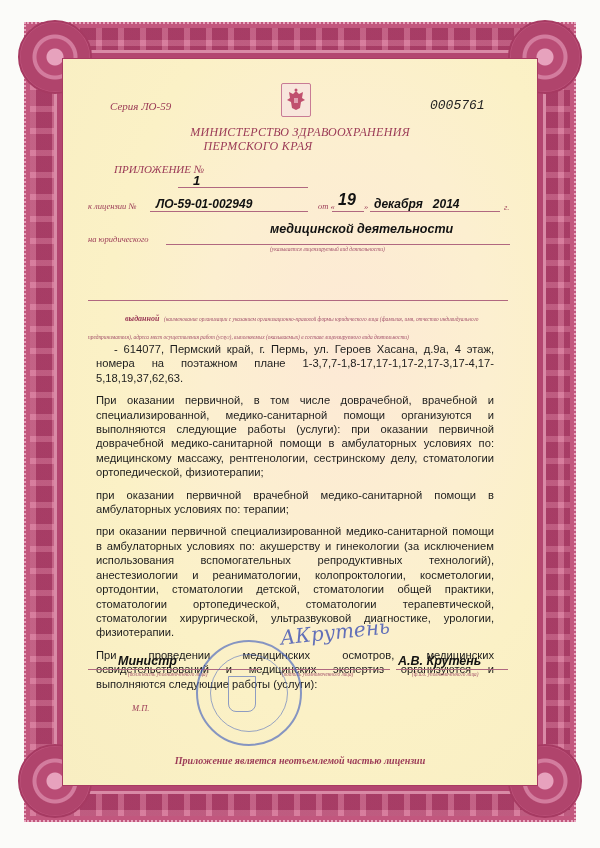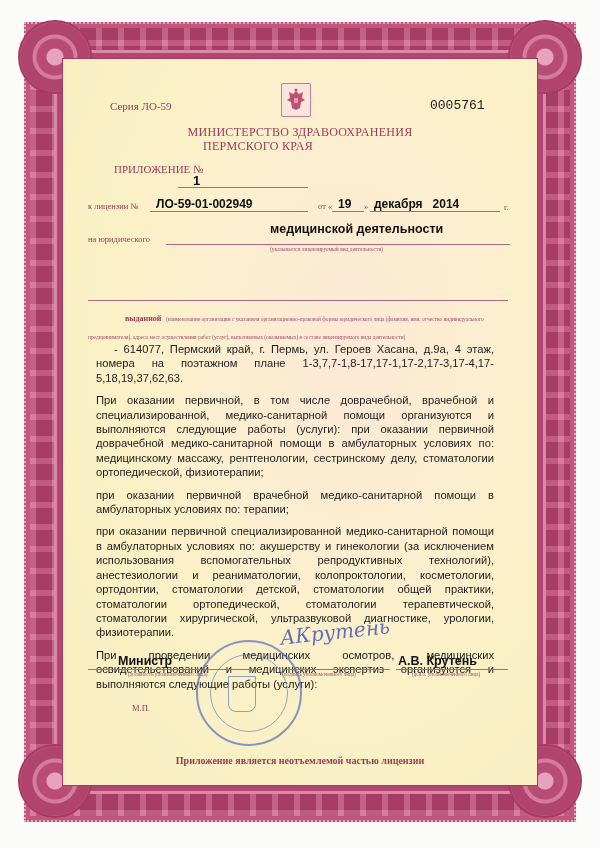--- a/index.html
+++ b/index.html
@@ -36,21 +36,21 @@
   .corner {
     position: absolute; width: 70px; height: 70px; border-radius: 50%;
     background: radial-gradient(circle, #e7a2bd 0 8px, #b94c75 9px 18px, #d37c9e 19px 22px, #b0446c 23px 34px, #c35a82 35px);
     border: 2px solid #a63a62;
   }
   .c-tl { left: 18px; top: 20px; }
   .c-tr { right: 18px; top: 20px; }
   .c-bl { left: 18px; bottom: 30px; }
   .c-br { right: 18px; bottom: 30px; }
 
-  .abs { position: absolute; }
+  .abs { position: absolute; font-style: italic; }
   .maroon { color: #9b3a56; font-family: "Liberation Serif", serif; }
   .small { font-size: 5.2px; color: #a2506a; font-family: "Liberation Serif", serif; line-height: 1.2; }
   .uline { position: absolute; height: 1px; background: #b06880; }
 
   .emblem {
     position: absolute; left: 281px; top: 83px; width: 28px; height: 32px;
     border: 1px solid #c87b95; border-radius: 2px; background: #f8e6dc;
     display: flex; align-items: center; justify-content: center;
   }
   .serial { font-family: "Liberation Mono", monospace; font-size: 13px; color: #222; }
@@ -106,21 +106,21 @@
 
 <div class="abs maroon" style="left:114px; top:163px; font-size:11px;">ПРИЛОЖЕНИЕ  №</div>
 <div class="uline" style="left:178px; top:187px; width:130px;"></div>
 <div class="abs filled" style="left:193px; top:173px; font-size:13px;">1</div>
 
 <div class="abs maroon" style="left:88px; top:201px; font-size:8.5px;">к лицензии  №</div>
 <div class="uline" style="left:150px; top:211px; width:158px;"></div>
 <div class="abs filled" style="left:156px; top:197px; font-size:12px;">ЛО-59-01-002949</div>
 <div class="abs maroon" style="left:318px; top:201px; font-size:8.5px;">от «</div>
 <div class="uline" style="left:332px; top:211px; width:32px;"></div>
-<div class="abs filled" style="left:338px; top:197px; font-size:12px;">19</div>
+<div class="abs filled" style="left:338px; top:191px; font-size:16px;">19</div>
 <div class="abs maroon" style="left:364px; top:201px; font-size:8.5px;">»</div>
 <div class="uline" style="left:370px; top:211px; width:130px;"></div>
 <div class="abs filled" style="left:374px; top:197px; font-size:12px; white-space:pre;">декабря   2014</div>
 <div class="abs maroon" style="left:504px; top:202px; font-size:8.5px;">г.</div>
 
 <div class="abs maroon" style="left:88px; top:234px; font-size:8.5px;">на юридического</div>
 <div class="uline" style="left:166px; top:244px; width:344px;"></div>
 <div class="abs filled" style="left:270px; top:222px; font-size:12.5px;">медицинской деятельности</div>
 <div class="abs small" style="left:270px; top:246px; font-size:5.5px;">(указывается лицензируемый вид деятельности)</div>
 

